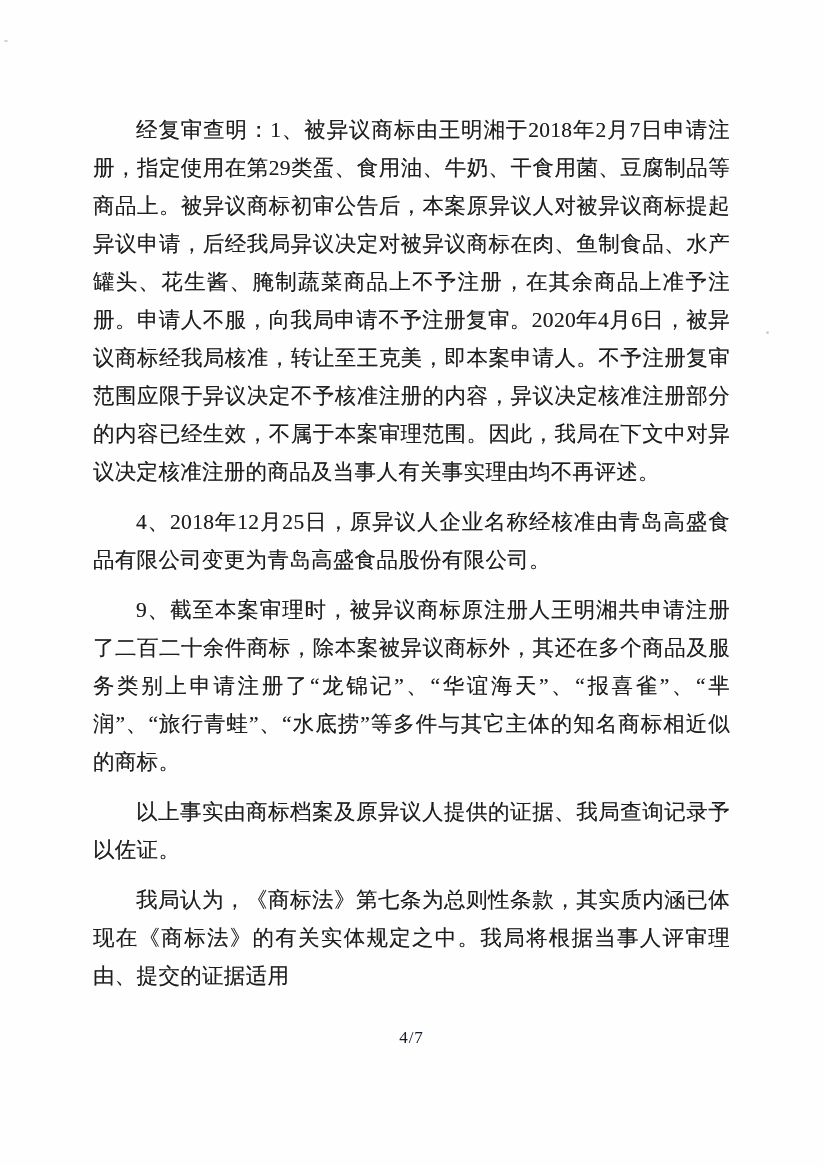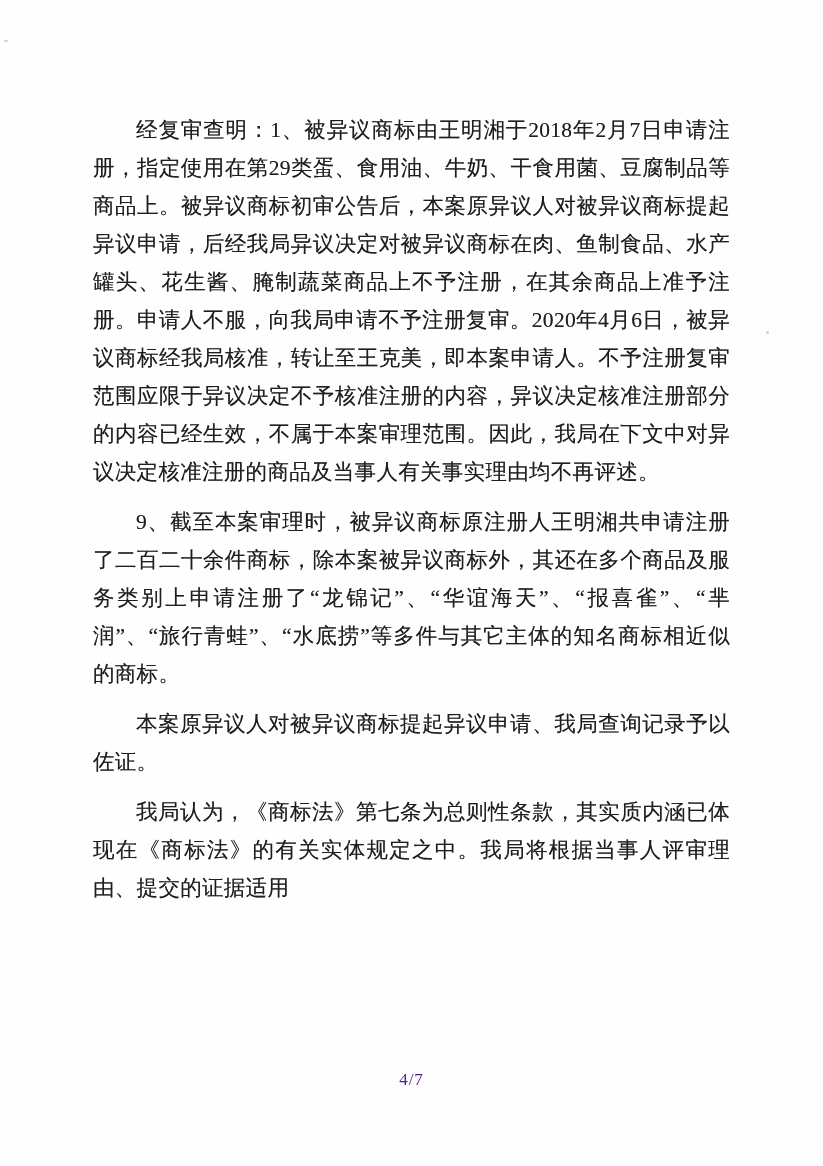--- a/index.html
+++ b/index.html
@@ -34,41 +34,41 @@
     text-shadow: 0 0 0.4px rgba(30,30,30,0.55);
   }
   .footer {
     position: absolute;
     top: 1026px;
     left: 0;
     width: 100%;
     text-align: center;
     font-size: 17px;
     line-height: 24px;
-    color: #4c1d95;
+    color: #0f172a;
     letter-spacing: 1px;
-    margin-top: 42px;
   }
   
   .speck {
     position: absolute;
     background: rgba(120,120,125,0.35);
     border-radius: 50%;
   }
   .speck-1 { left: 4px;  top: 40px;  width: 4px; height: 2px; }
   .speck-2 { left: 766px; top: 331px; width: 3px; height: 3px; }
 </style>
 </head>
 <body>
 
 <div class="page">
   <div class="speck speck-1"></div>
   <div class="speck speck-2"></div>
 
   <div class="content">
     <p class="para">经复审查明：1、被异议商标由王明湘于2018年2月7日申请注册，指定使用在第29类蛋、食用油、牛奶、干食用菌、豆腐制品等商品上。被异议商标初审公告后，本案原异议人对被异议商标提起异议申请，后经我局异议决定对被异议商标在肉、鱼制食品、水产罐头、花生酱、腌制蔬菜商品上不予注册，在其余商品上准予注册。申请人不服，向我局申请不予注册复审。2020年4月6日，被异议商标经我局核准，转让至王克美，即本案申请人。不予注册复审范围应限于异议决定不予核准注册的内容，异议决定核准注册部分的内容已经生效，不属于本案审理范围。因此，我局在下文中对异议决定核准注册的商品及当事人有关事实理由均不再评述。</p>
+    <p class="para">4、2018年12月25日，原异议人企业名称经核准由青岛高盛食品有限公司变更为青岛高盛食品股份有限公司。</p>
     <p class="para">9、截至本案审理时，被异议商标原注册人王明湘共申请注册了二百二十余件商标，除本案被异议商标外，其还在多个商品及服务类别上申请注册了“龙锦记”、“华谊海天”、“报喜雀”、“芈润”、“旅行青蛙”、“水底捞”等多件与其它主体的知名商标相近似的商标。</p>
-    <p class="para">本案原异议人对被异议商标提起异议申请、我局查询记录予以佐证。</p>
+    <p class="para">以上事实由商标档案及原异议人提供的证据、我局查询记录予以佐证。</p>
     <p class="para">我局认为，《商标法》第七条为总则性条款，其实质内涵已体现在《商标法》的有关实体规定之中。我局将根据当事人评审理由、提交的证据适用</p>
   </div>
 
   <div class="footer">4/7</div>
 </div>
 
 </body></html>

